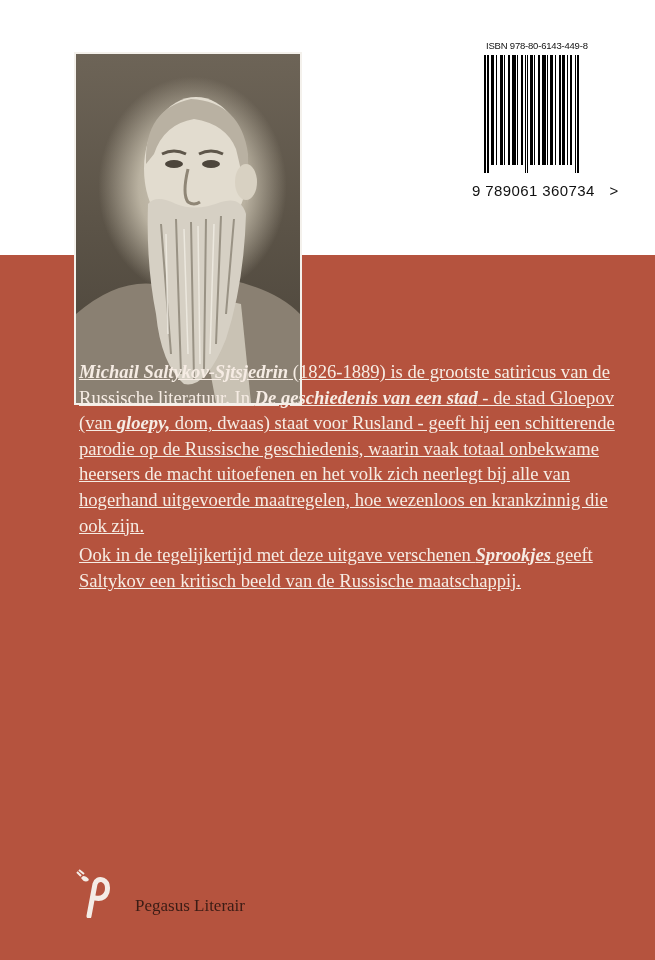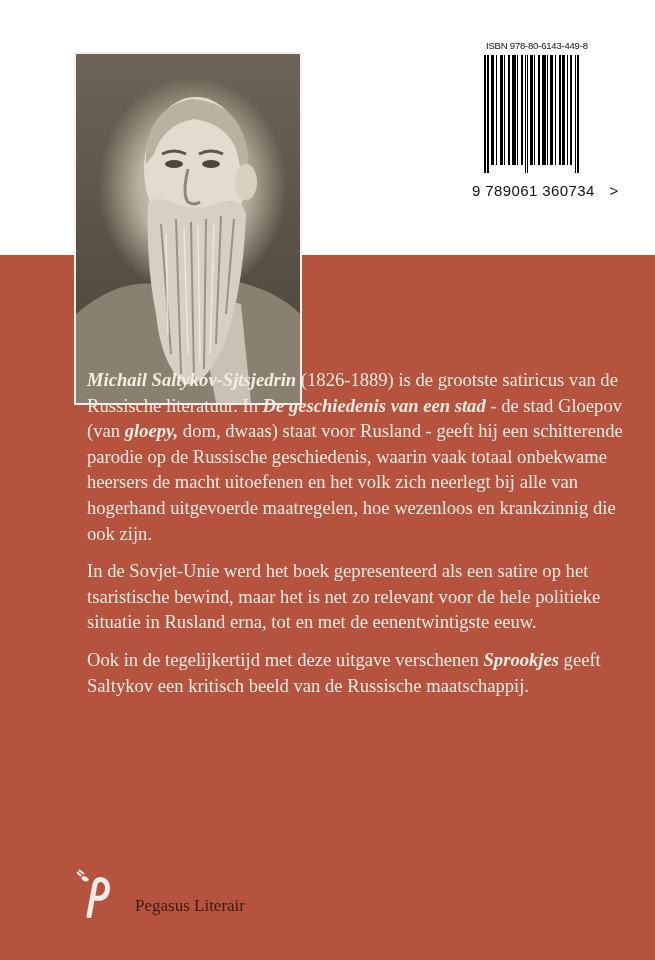--- a/index.html
+++ b/index.html
@@ -12,21 +12,21 @@
   .photo svg{position:absolute;left:0;top:0;width:100%;height:100%;}
   .barcode-block{position:absolute;left:482px;top:40px;width:140px;}
   .isbn-text{font-family:"Liberation Sans",sans-serif;font-size:9.5px;color:#111;margin-left:4px;letter-spacing:-0.2px;}
   .bars{display:flex;align-items:flex-start;height:118px;margin-top:4px;margin-left:2px;}
   .bars span{display:block;background:#000;height:100%;}
   .bars span.gap{background:transparent;}
   .bars span.long{height:118px;}
   .bars span.short{height:110px;}
   .barcode-digits{position:absolute;left:-10px;top:142px;font-family:"Liberation Sans",sans-serif;font-size:15px;color:#111;white-space:nowrap;background:#fff;letter-spacing:0.4px;}
   .blurb{position:absolute;left:75px;top:355px;width:560px;color:#f6ece4;font-size:18.6px;line-height:25.6px;}
-  .blurb p{margin:12px;}
+  .blurb p{margin:4px;text-decoration:underline;}
   .blurb .bi{font-style:italic;font-weight:bold;}
   .publisher{position:absolute;left:75px;top:866px;height:54px;display:flex;align-items:center;}
   .logo{width:36px;height:50px;}
   .pub-name{margin-left:24px;color:#3b1c15;font-size:17px;margin-top:26px;}
 </style>
 </head>
 <body>
 
 <div class="top-white"></div>
 
@@ -113,21 +113,20 @@
   <div class="barcode-digits">
     <span>9 789061 360734</span>
     <span style="margin-left:10px">&gt;</span>
   </div>
 </div>
 
 <div class="blurb">
   <p>
     <span class="bi">Michail Saltykov-Sjtsjedrin</span><span> (1826-1889)  is de grootste satiricus van de Russische literatuur. In </span><span class="bi">De geschiedenis van een stad</span><span> - de stad Gloepov (van </span><span class="bi">gloepy,</span><span> dom, dwaas) staat voor Rusland - geeft hij een schitterende parodie op de Russische geschiedenis, waarin vaak totaal onbekwame heersers de macht uitoefenen en het volk zich neerlegt bij alle van hogerhand uitgevoerde maatregelen, hoe wezenloos en krankzinnig die ook zijn.</span>
   </p>
-  <p>In de Sovjet-Unie werd het boek gepresenteerd als een satire op het tsaristische bewind, maar het is net zo relevant voor de hele politieke situatie in Rusland erna, tot en met de eenentwintigste eeuw.</p>
   <p>
     <span>Ook in de tegelijkertijd met deze uitgave verschenen </span><span class="bi">Sprookjes</span><span> geeft Saltykov een kritisch beeld van de Russische maatschappij.</span>
   </p>
 </div>
 
 <div class="publisher">
   <svg class="logo" viewBox="0 0 36 50">
     <path d="M2 4 L6 8 M4 2 L9 6" stroke="#f4ece6" stroke-width="2"></path>
     <path d="M6 10 Q10 16 14 12 Q12 8 8 8 Z" fill="#f4ece6"></path>
     <path d="M14 48 L20 16 Q22 10 28 12 Q34 15 32 24 Q29 32 20 30" stroke="#f4ece6" stroke-width="5" fill="none" stroke-linecap="round"></path>

